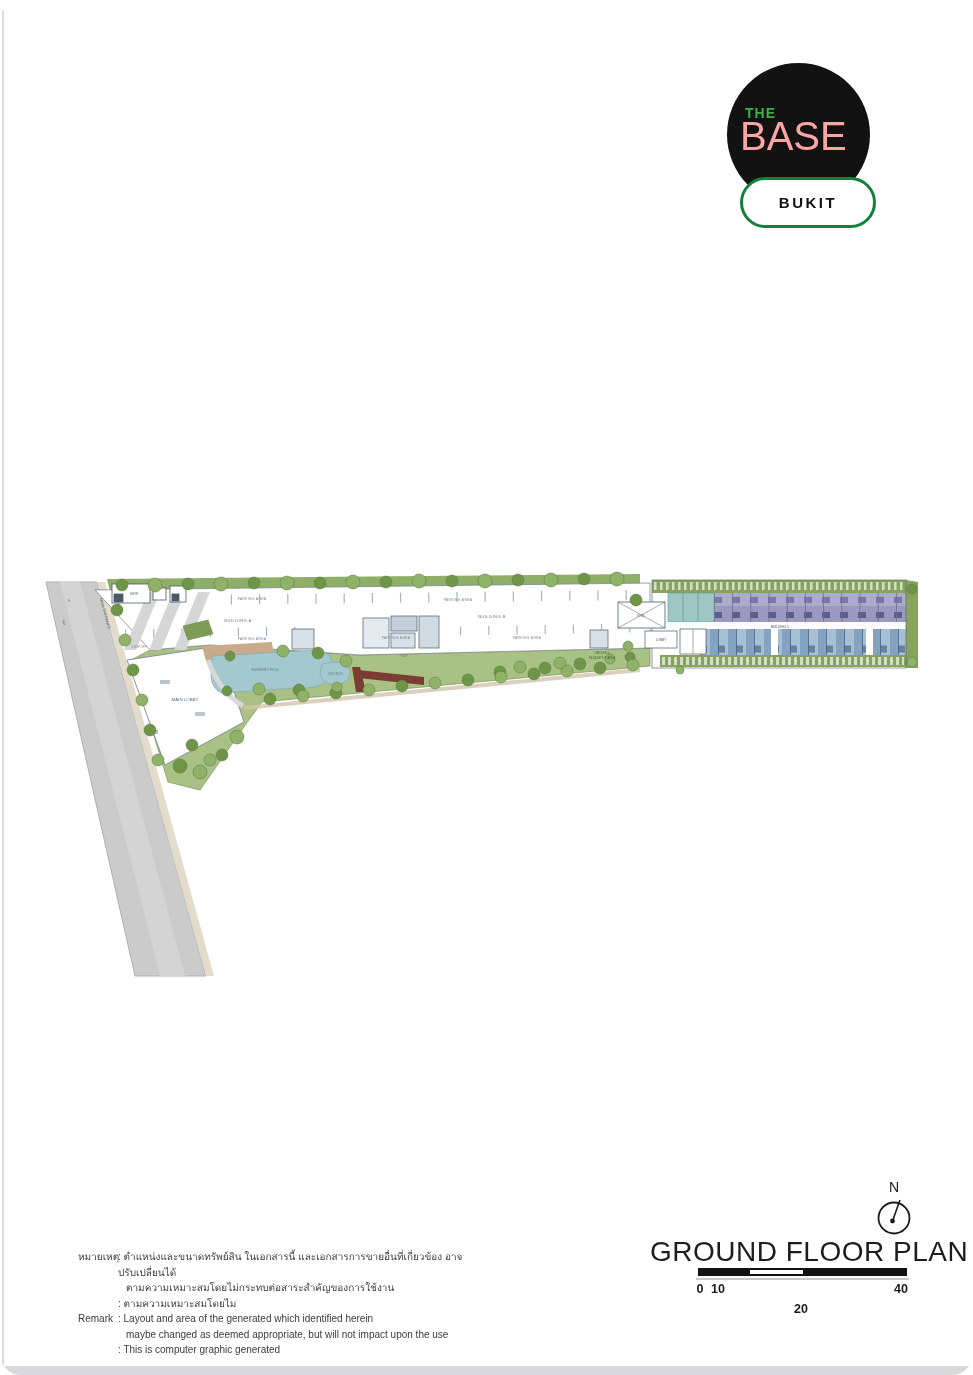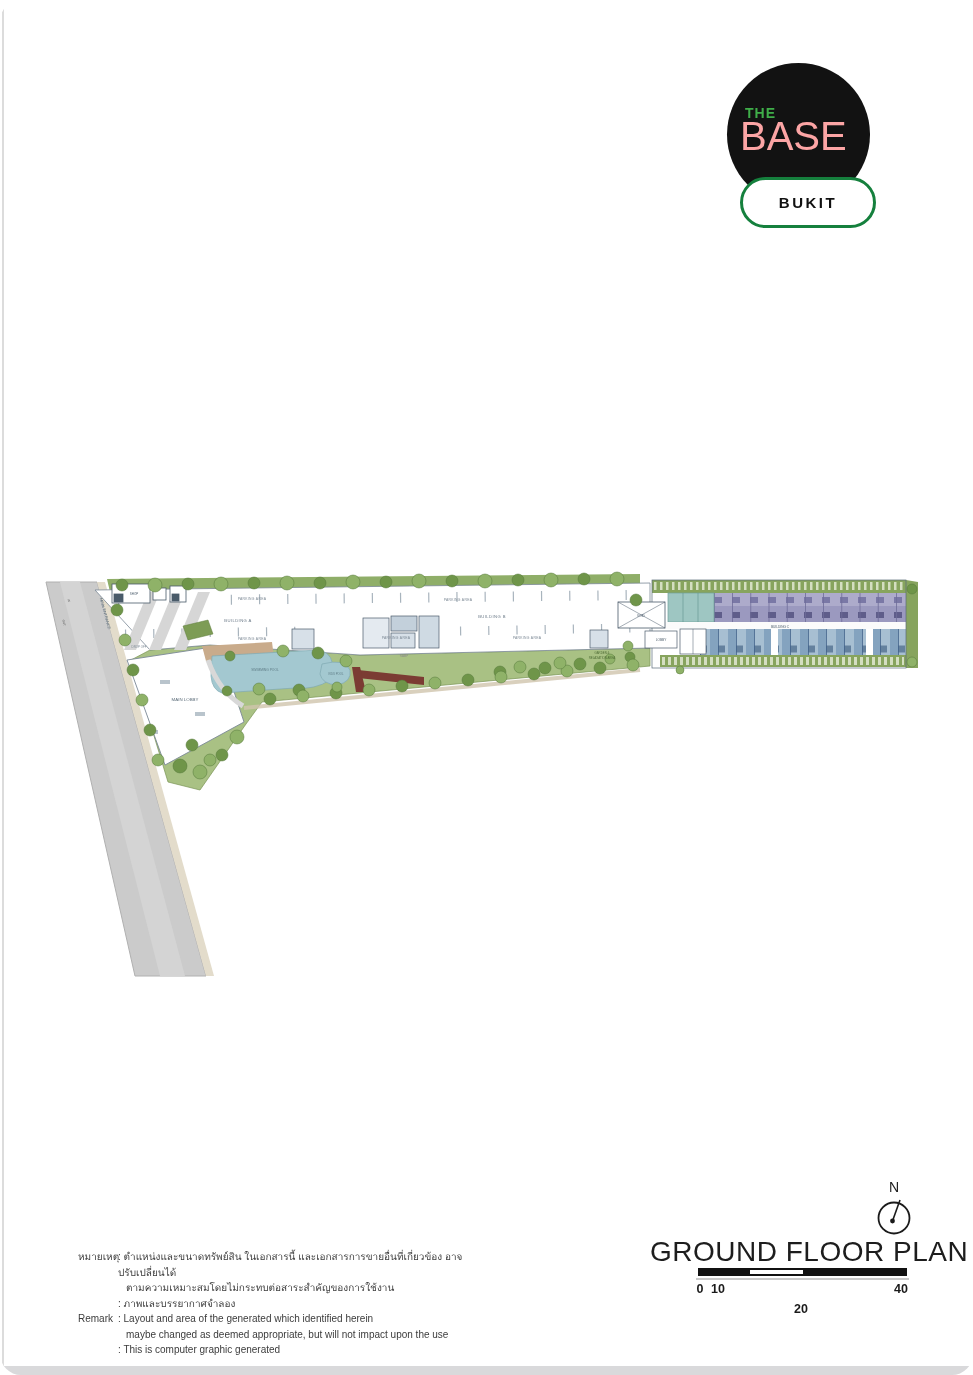--- a/index.html
+++ b/index.html
@@ -270,21 +270,21 @@
     <div class="rrow">
       <span class="rlabel">หมายเหตุ</span>
       <span>: ตำแหน่งและขนาดทรัพย์สิน ในเอกสารนี้ และเอกสารการขายอื่นที่เกี่ยวข้อง อาจปรับเปลี่ยนได้</span>
     </div>
     <div class="rrow">
       <span class="rlabel"></span>
       <span class="rindent">ตามความเหมาะสมโดยไม่กระทบต่อสาระสำคัญของการใช้งาน</span>
     </div>
     <div class="rrow">
       <span class="rlabel"></span>
-      <span>: ภาพและบรรยากาศจำลอง</span>
+      <span>: ตามความเหมาะสมโดยไม</span>
     </div>
     <div class="rrow">
       <span class="rlabel">Remark</span>
       <span>: Layout and area of the generated which identified herein</span>
     </div>
     <div class="rrow">
       <span class="rlabel"></span>
       <span class="rindent">maybe changed as deemed appropriate, but will not impact upon the use</span>
     </div>
     <div class="rrow">

